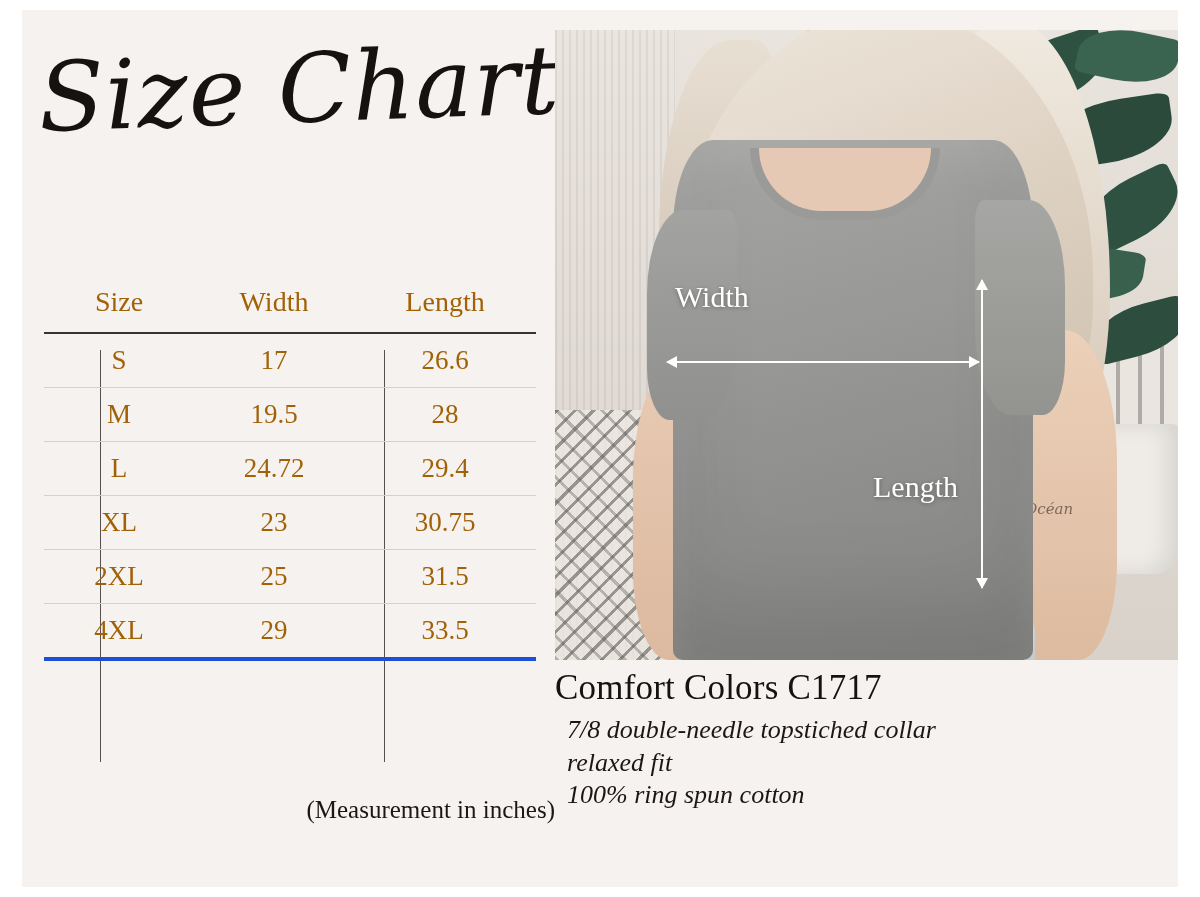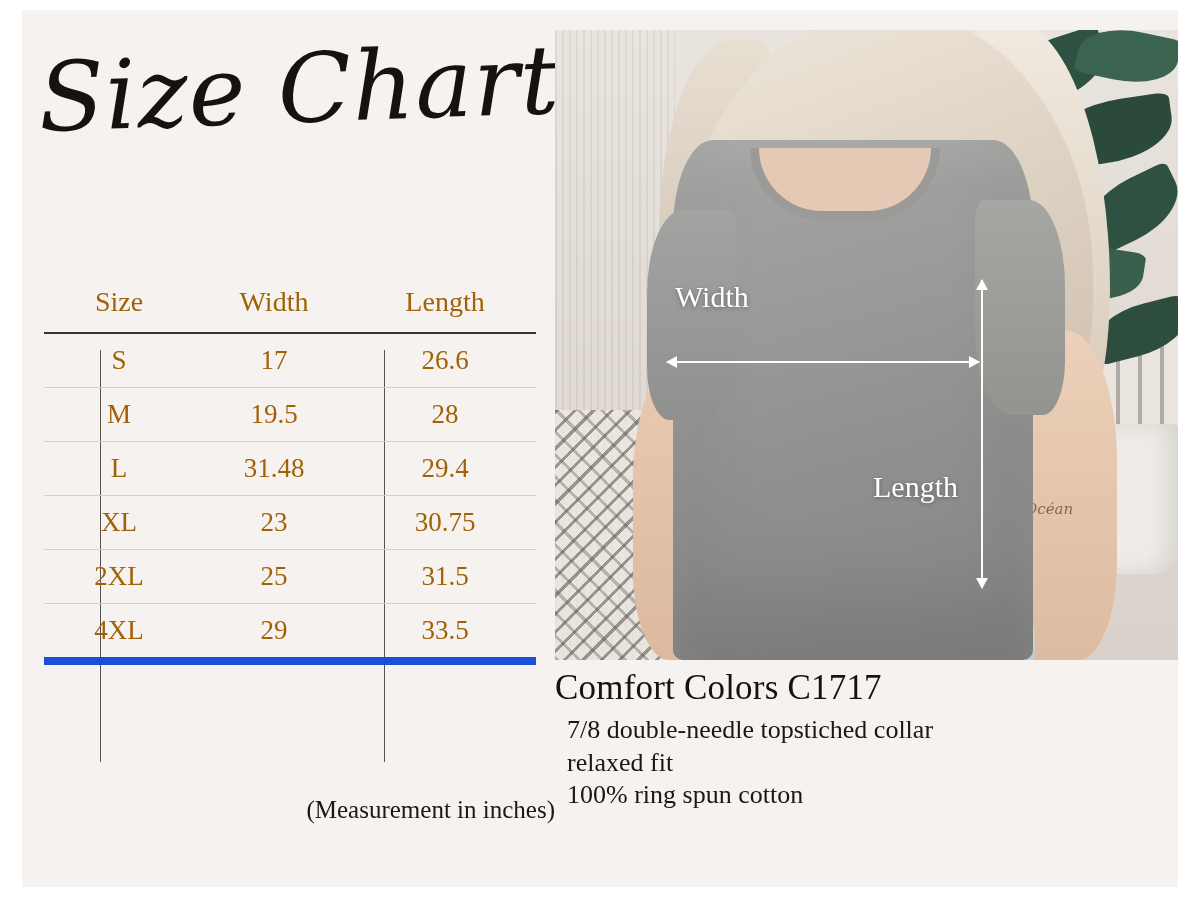--- a/index.html
+++ b/index.html
@@ -78,21 +78,21 @@
   }
   table.size-table td {
     text-align: center;
     padding: 11px 0 11px 0;
     font-size: 27px;
   }
   table.size-table tbody tr + tr td {
     border-top: 1px solid #d7cfc9;
   }
   table.size-table tbody tr:last-child td {
-    border-bottom: 8px solid #1d4ed8;
+    border-bottom: 4px solid #1d4ed8;
   }
   table.size-table col.c-size { width: 150px; }
   table.size-table col.c-width { width: 160px; }
   table.size-table col.c-length { width: 182px; }
 
   
   #vline-1, #vline-2 {
     position: absolute;
     top: 340px;
     width: 1px;
@@ -395,20 +395,21 @@
     width: 623px;
   }
   #product-title {
     font-size: 35px;
     color: #15120f;
     margin: 0 0 6px 0;
     font-weight: 400;
     letter-spacing: 0.2px;
   }
   .bullet {
+    font-style: italic;
     font-size: 26px;
     color: #1c1714;
     line-height: 1.25;
     padding-left: 12px;
   }
 </style>
 </head>
 <body>
 
 <div id="page">
@@ -441,21 +442,21 @@
               <td>17</td>
               <td>26.6</td>
             </tr>
             <tr>
               <td>M</td>
               <td>19.5</td>
               <td>28</td>
             </tr>
             <tr>
               <td>L</td>
-              <td>31.48</td>
+              <td>24.72</td>
               <td>29.4</td>
             </tr>
             <tr>
               <td>XL</td>
               <td>23</td>
               <td>30.75</td>
             </tr>
             <tr>
               <td>2XL</td>
               <td>25</td>

